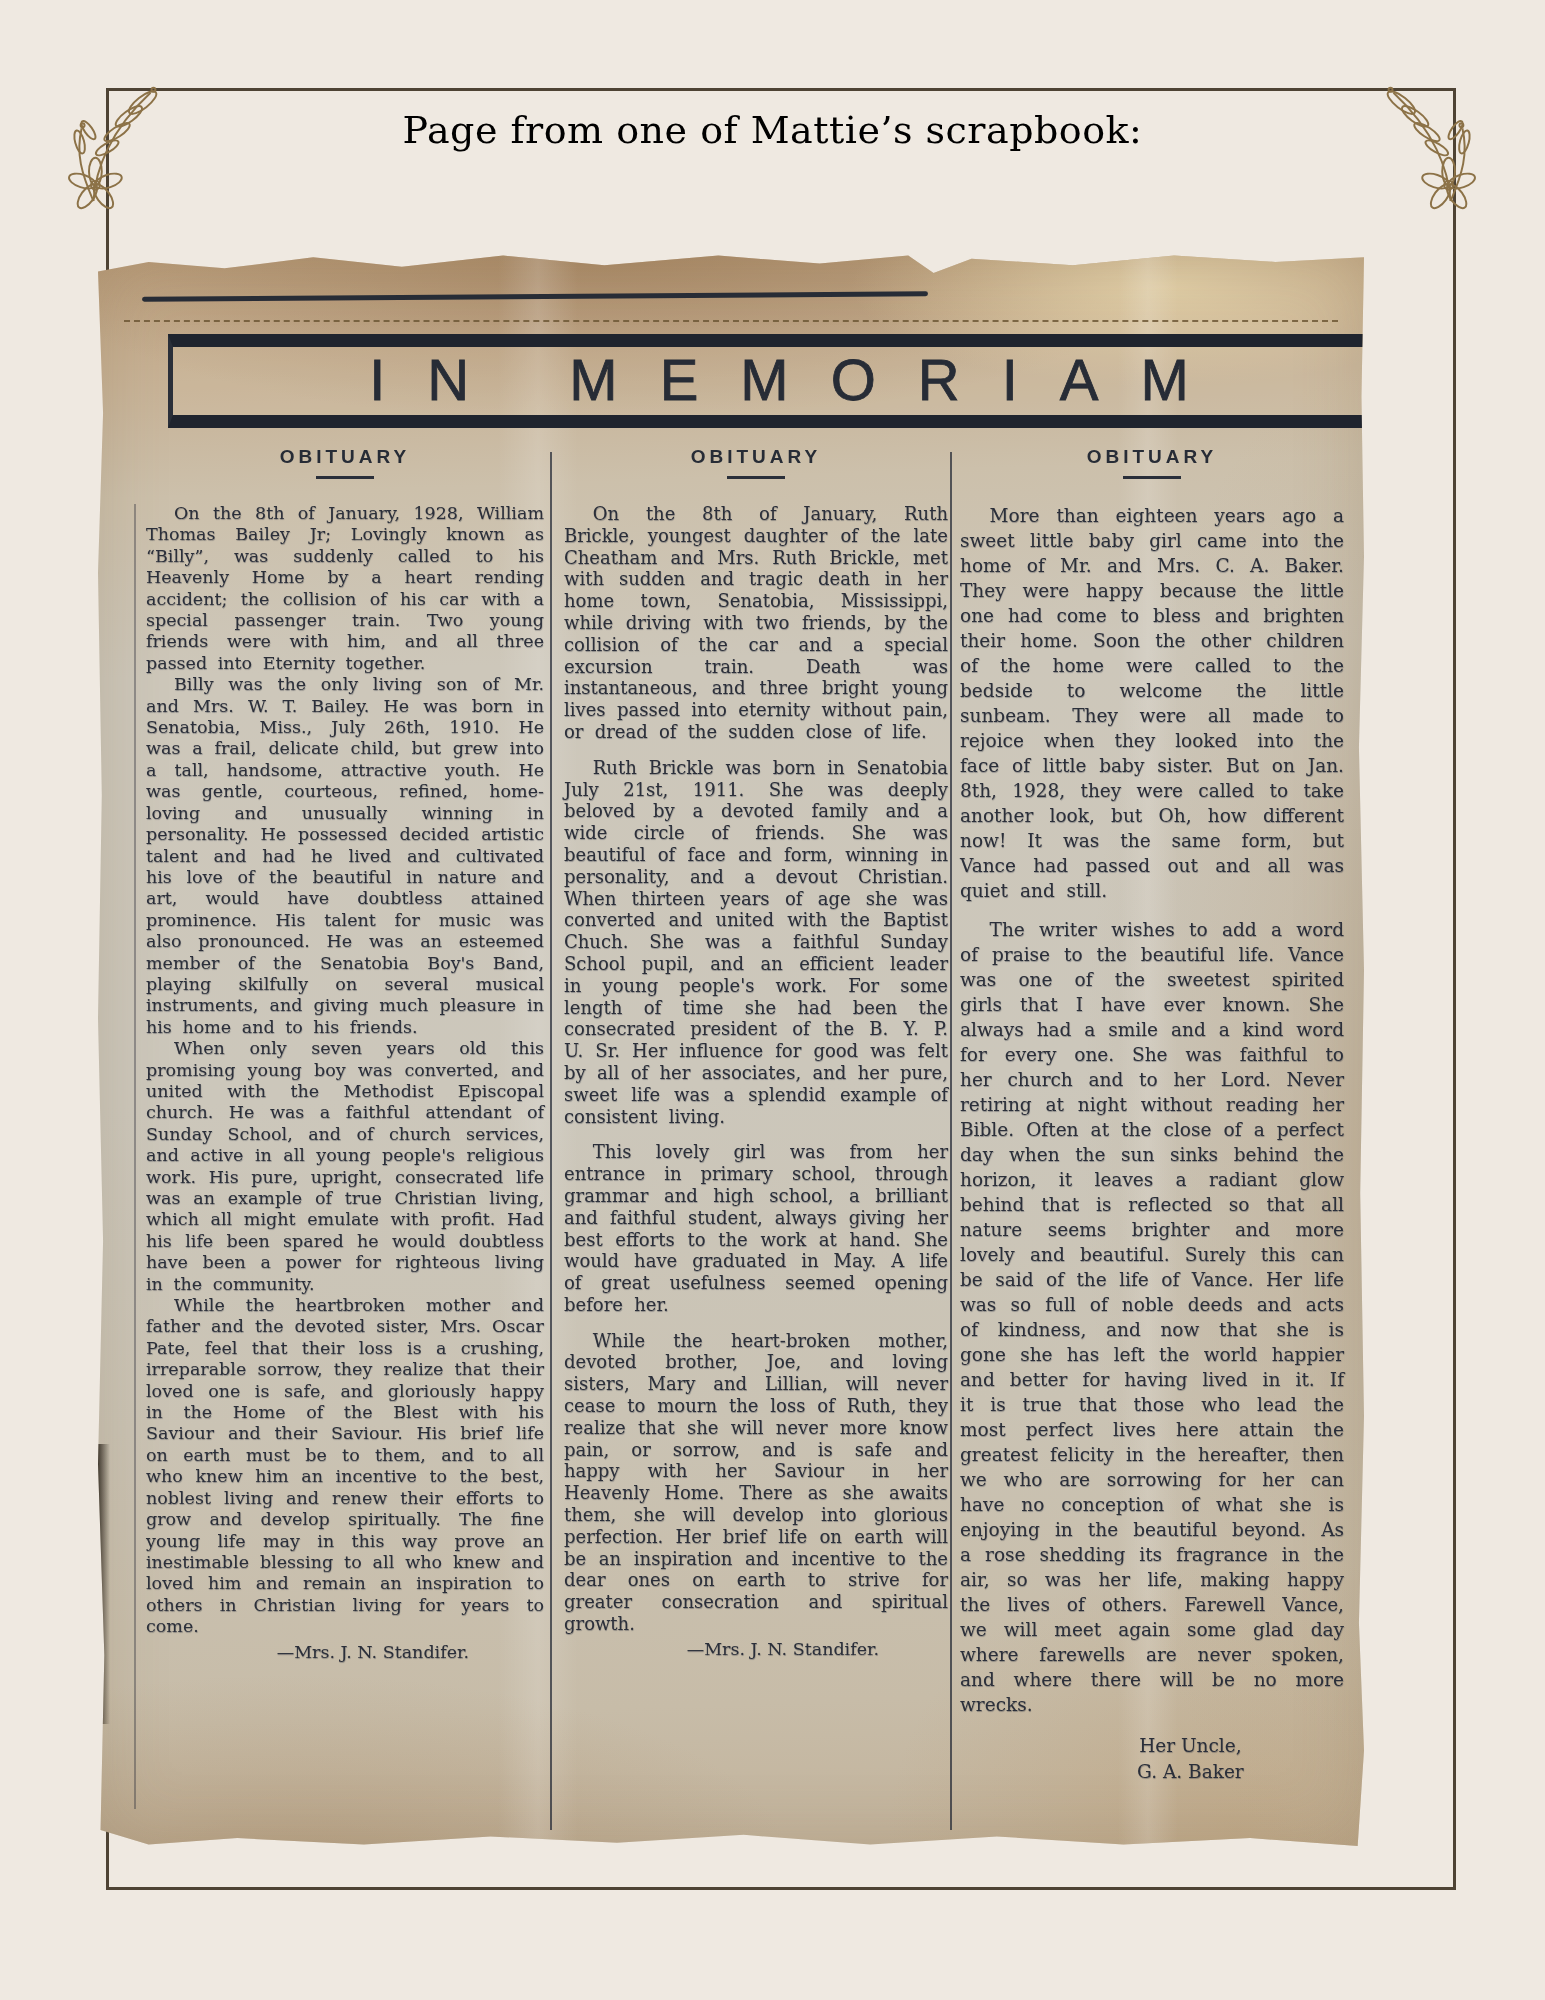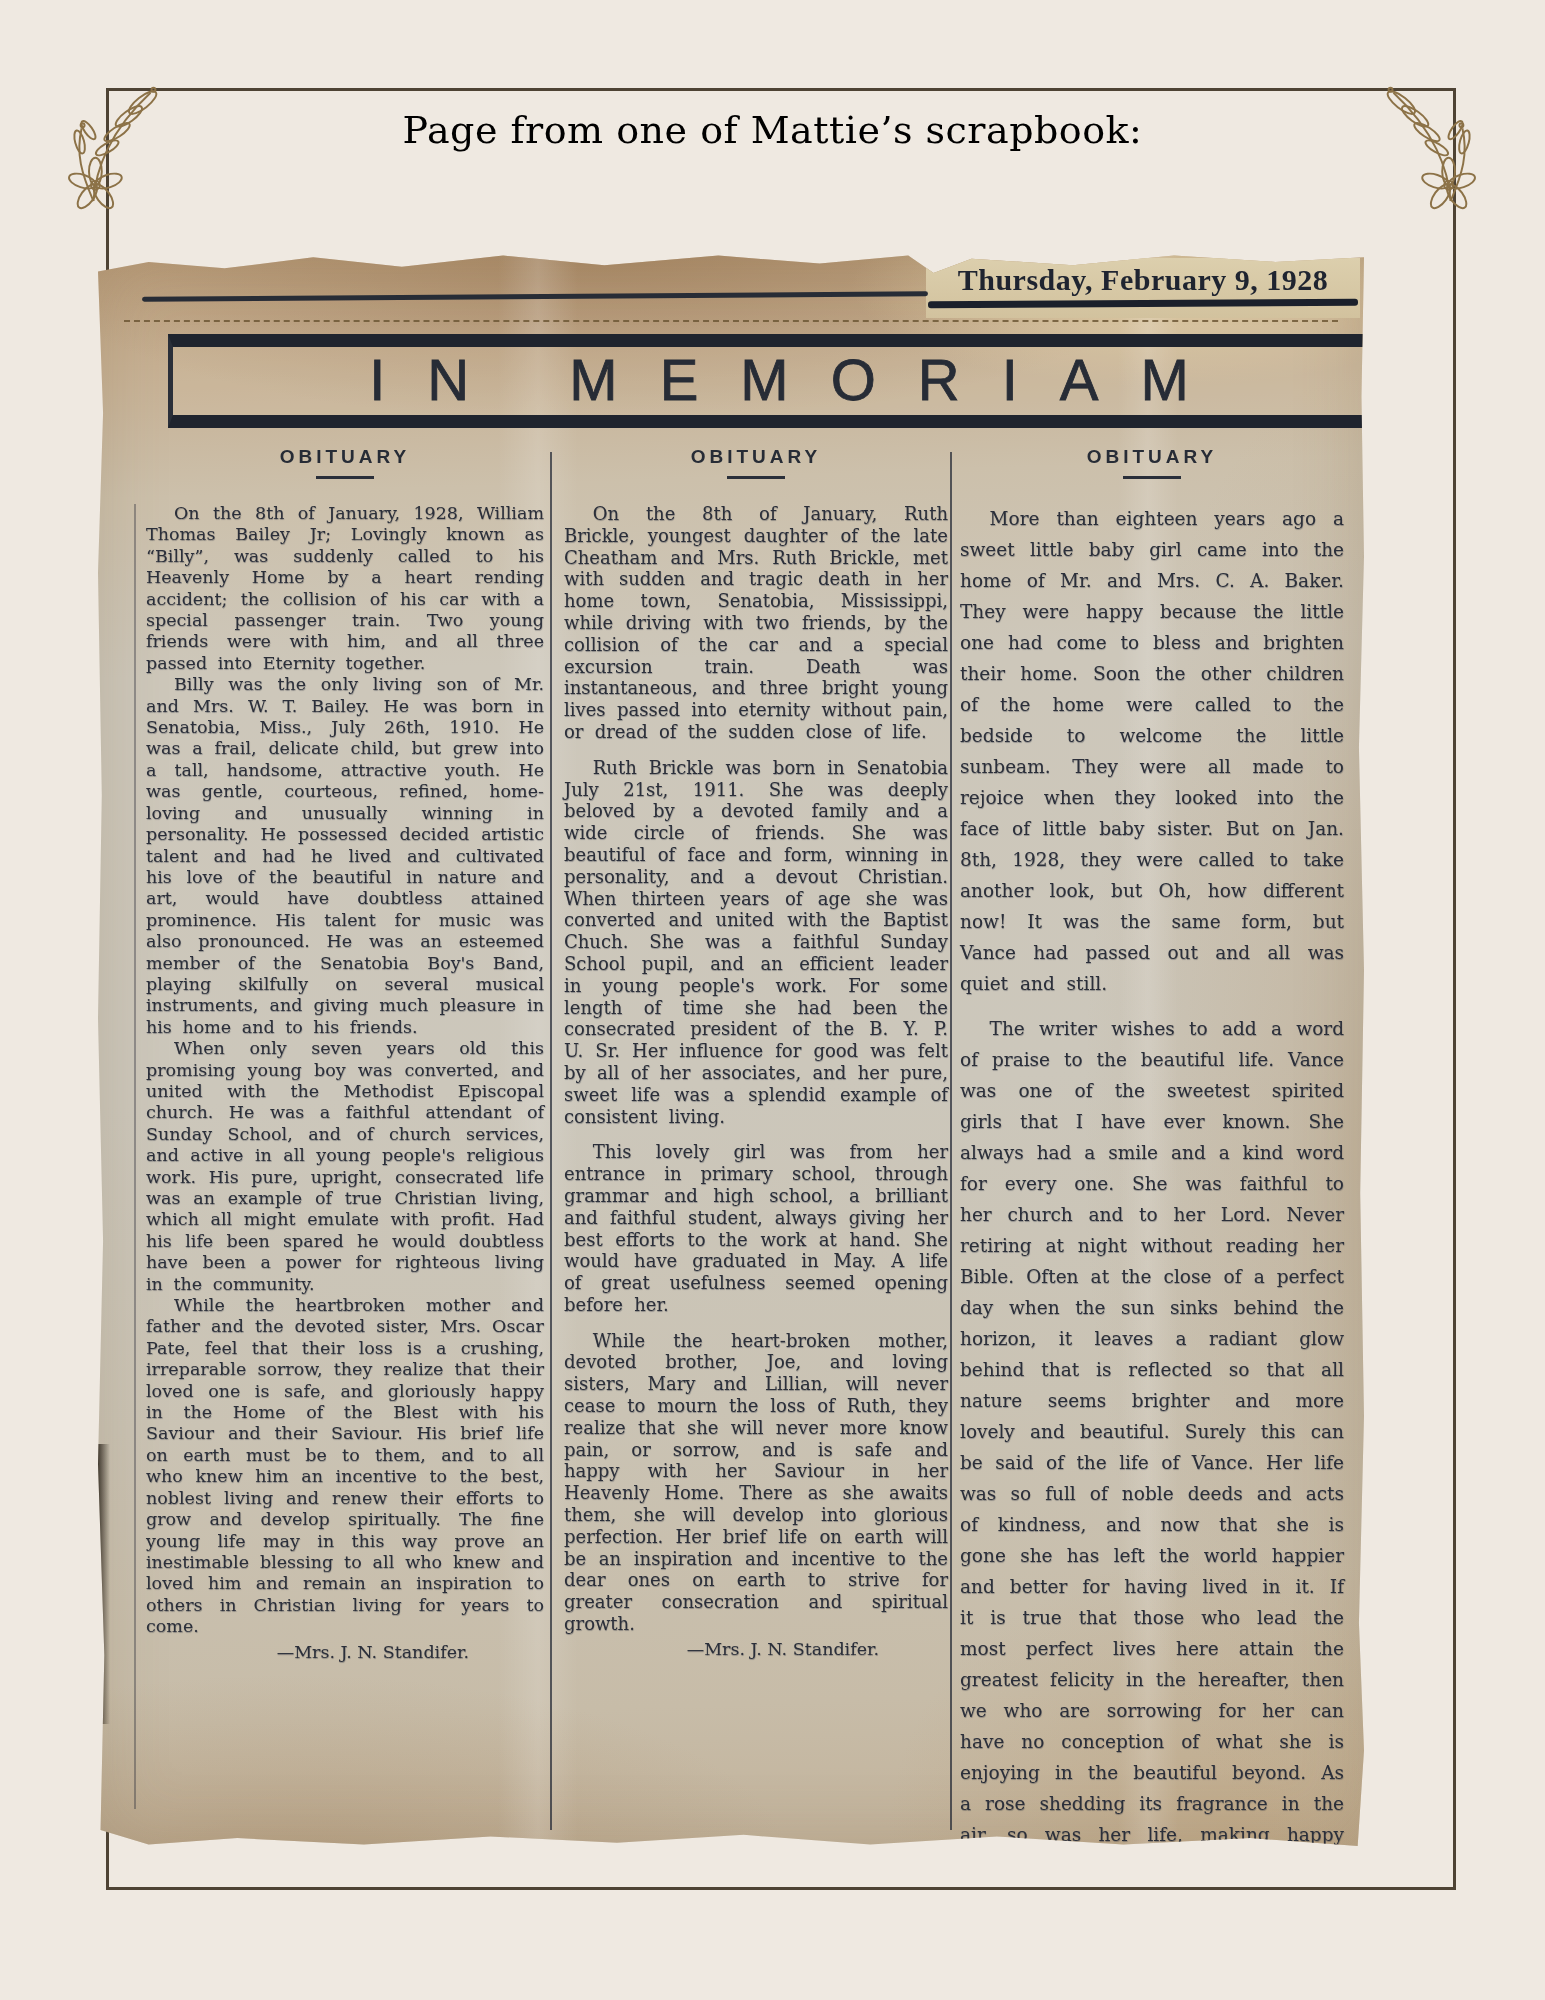--- a/index.html
+++ b/index.html
@@ -127,21 +127,21 @@
   .col-body { margin-top: 24px; }
   .para {
     font-family: "DejaVu Serif", serif;
     text-align: justify;
     text-indent: 1.6em;
     color: #2b2f3a;
     text-shadow: 0.4px 0.5px 0.7px rgba(38,42,56,0.35);
   }
   .col1 .para { font-size: 17.5px; line-height: 21.4px; word-spacing: 5px; }
   .col2 .para { font-size: 18px;   line-height: 21.8px; word-spacing: 5.5px; }
-  .col3 .para { font-size: 18.5px; line-height: 31px; word-spacing: 6px; }
+  .col3 .para { font-size: 18.5px; line-height: 25px; word-spacing: 6px; }
   .spaced .para { margin-top: 14px; }
   .spaced .para:first-of-type { margin-top: 0; }
   .signature {
     font-family: "DejaVu Serif", serif;
     font-size: 17.5px;
     margin-top: 4px;
     text-align: center;
     padding-left: 14%;
     color: #2b2f3a;
     text-shadow: 0.4px 0.5px 0.7px rgba(38,42,56,0.35);
@@ -207,24 +207,20 @@
     </g>
   </svg>
 
   <h1 class="page-title">Page from one of Mattie’s scrapbook:</h1>
 
   <div class="clipping">
     <div class="crease crease-1"></div>
     <div class="crease crease-2"></div>
     <div class="tear-shadow"></div>
 
-    <div class="date-patch">
-      <div class="date-text">Thursday, February 9, 1928</div>
-      <div class="date-rule"></div>
-    </div>
 
     <div class="rule-thick"></div>
     <div class="rule-dashed"></div>
 
     <div class="masthead">
       <div class="masthead-text">IN MEMORIAM</div>
     </div>
 
     <div class="col-rule rule-left"></div>
     <div class="col-rule rule-a"></div>

